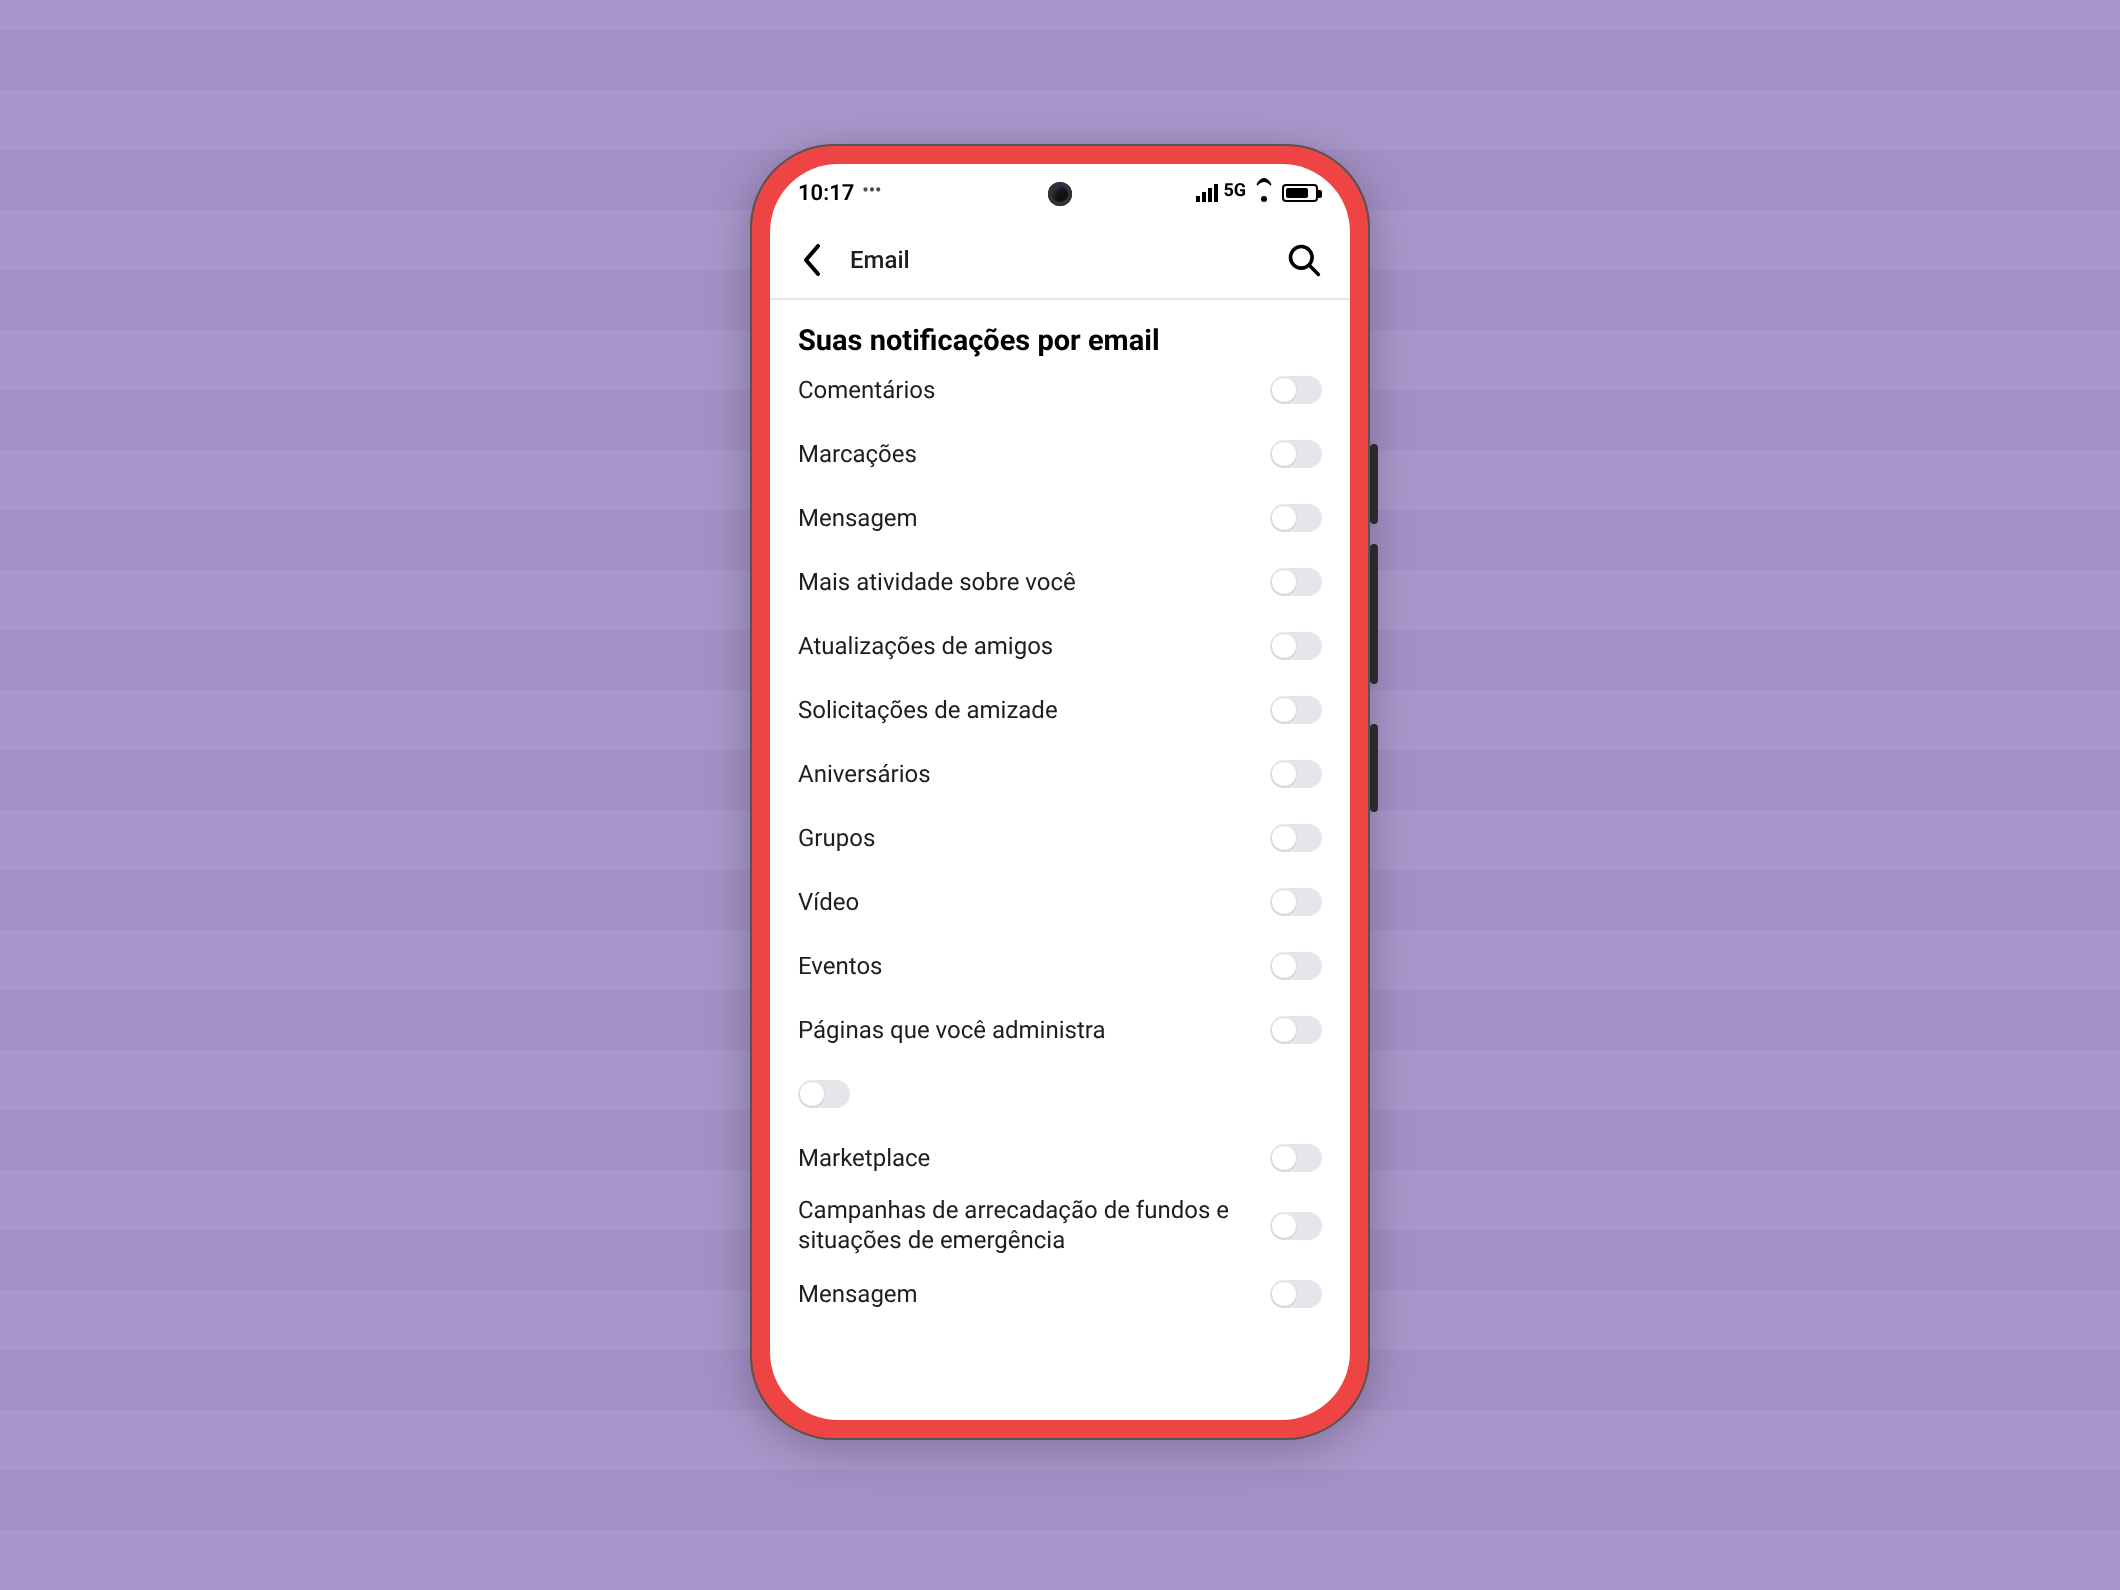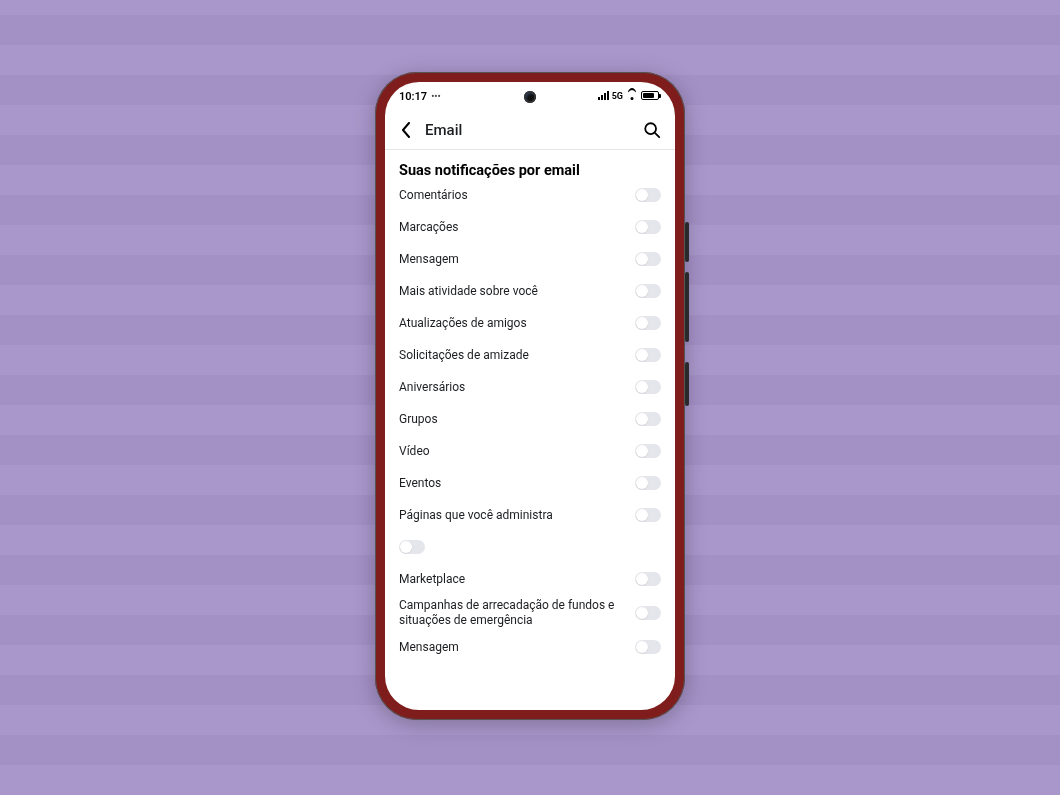--- a/index.html
+++ b/index.html
@@ -25,21 +25,21 @@
     );
     pointer-events: none;
   }
   .phone-frame {
     position: absolute;
     top: 72px;
     left: 50%;
     transform: translateX(-50%);
     width: 310px;
     height: 648px;
-    background: #7f1d1d;
+    background: #ef4444;
     border-radius: 42px;
     padding: 10px;
     box-shadow: 0 4px 22px rgba(0,0,0,0.25), inset 0 0 0 1px #555;
   }
   .phone-side-btn {
     position: absolute;
     right: -4px;
     width: 4px;
     background: #2a2a2a;
     border-radius: 2px;
@@ -79,20 +79,21 @@
     font-weight: 600;
     color: #000;
   }
   .status-left {
     display: flex;
     align-items: center;
     gap: 4px;
   }
   .status-right {
     display: flex;
+    align-items: center;
     gap: 3px;
     font-size: 9px;
   }
   .sig-bars {
     display: inline-flex;
     align-items: flex-end;
     gap: 1px;
     height: 9px;
   }
   .sig-bars span {
@@ -163,21 +164,21 @@
   .back-icon {
     width: 18px;
     height: 18px;
     display: flex;
     align-items: center;
     justify-content: center;
   }
   .back-icon svg { width: 10px; height: 16px; }
   .header-title {
     flex: 1;
-    font-size: 15px;
+    font-size: 12px;
     font-weight: 500;
     color: #1c1e21;
   }
   .search-icon {
     width: 22px;
     height: 22px;
     display: flex;
     align-items: center;
     justify-content: center;
   }

